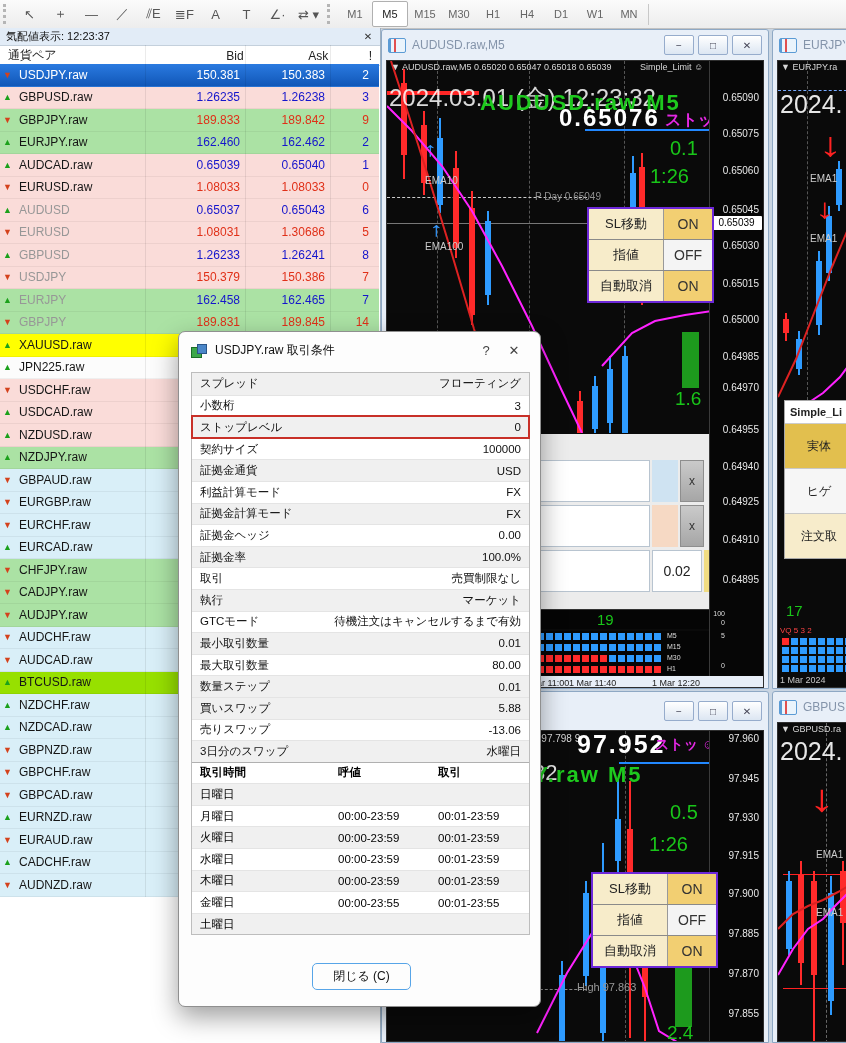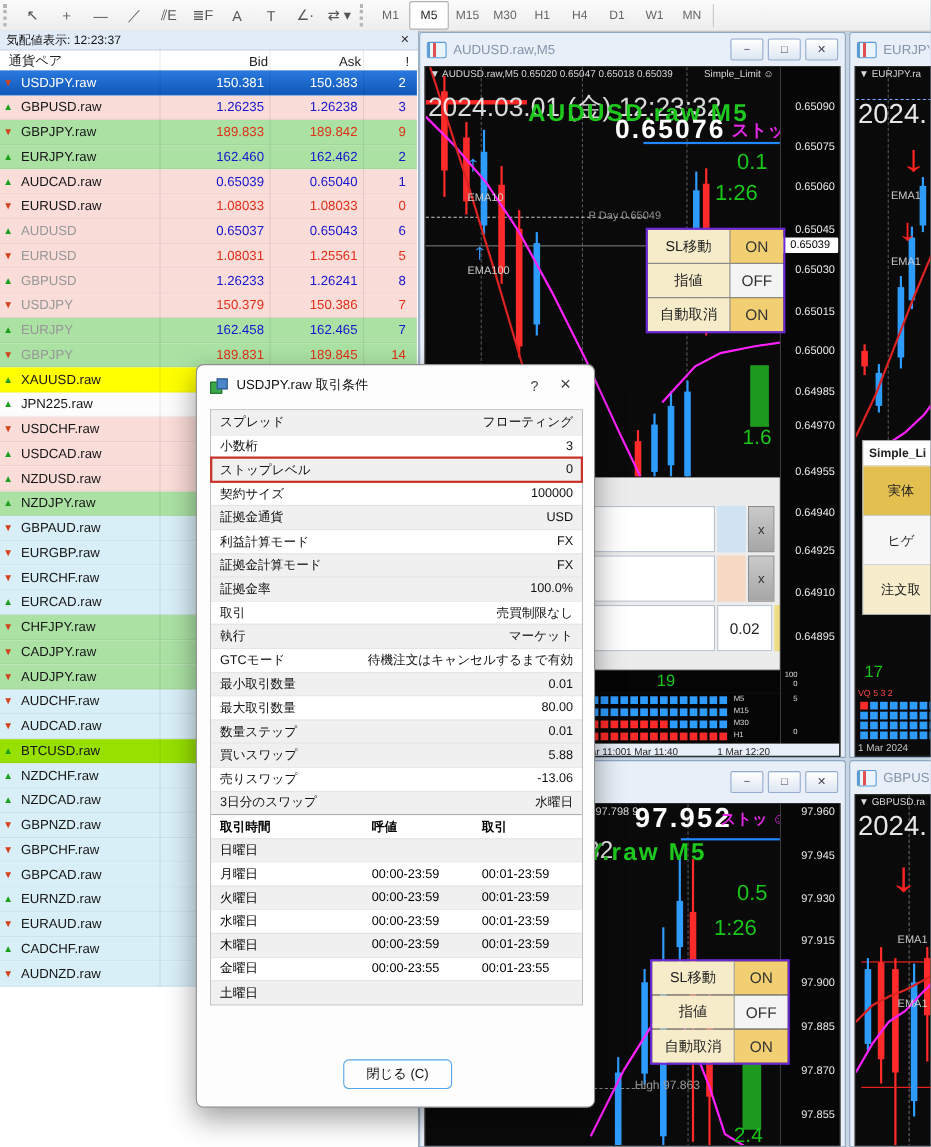--- a/index.html
+++ b/index.html
@@ -223,21 +223,21 @@
         <div class="mw-arrow a-up">▲</div>
         <div class="mw-sym muted">AUDUSD</div>
         <div class="mw-bid t-up">0.65037</div>
         <div class="mw-ask t-up">0.65043</div>
         <div class="mw-spread t-up">6</div>
       </div>
       <div class="mw-row bg-pink">
         <div class="mw-arrow a-down">▼</div>
         <div class="mw-sym muted">EURUSD</div>
         <div class="mw-bid t-down">1.08031</div>
-        <div class="mw-ask t-down">1.25561</div>
+        <div class="mw-ask t-down">1.30686</div>
         <div class="mw-spread t-down">5</div>
       </div>
       <div class="mw-row bg-pink">
         <div class="mw-arrow a-up">▲</div>
         <div class="mw-sym muted">GBPUSD</div>
         <div class="mw-bid t-up">1.26233</div>
         <div class="mw-ask t-up">1.26241</div>
         <div class="mw-spread t-up">8</div>
       </div>
       <div class="mw-row bg-pink">
@@ -895,20 +895,24 @@
         <div class="d-value">USD</div>
       </div>
       <div class="d-row">
         <div class="d-label">利益計算モード</div>
         <div class="d-value">FX</div>
       </div>
       <div class="d-row alt">
         <div class="d-label">証拠金計算モード</div>
         <div class="d-value">FX</div>
       </div>
+      <div class="d-row">
+        <div class="d-label">証拠金ヘッジ</div>
+        <div class="d-value">0.00</div>
+      </div>
       <div class="d-row alt">
         <div class="d-label">証拠金率</div>
         <div class="d-value">100.0%</div>
       </div>
       <div class="d-row">
         <div class="d-label">取引</div>
         <div class="d-value">売買制限なし</div>
       </div>
       <div class="d-row alt">
         <div class="d-label">執行</div>

